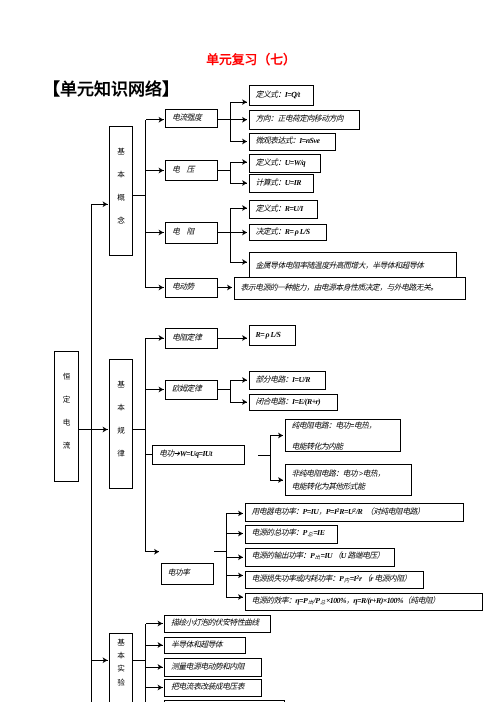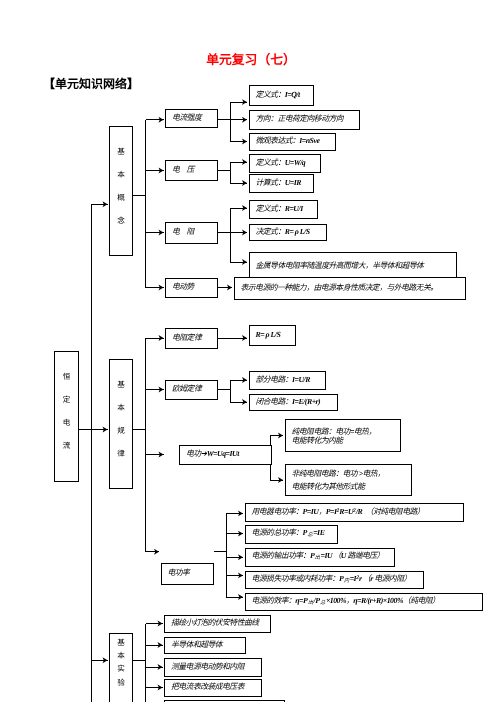--- a/index.html
+++ b/index.html
@@ -2,21 +2,21 @@
 <html lang="zh-CN"><head>
 <meta charset="utf-8">
 <title>单元复习（七）</title>
 <style>
   html,body{margin:0;padding:0;background:#ffffff;}
   body{width:496px;height:702px;overflow:hidden;
        font-family:"Liberation Serif",serif;-webkit-font-smoothing:antialiased;text-rendering:geometricPrecision;}
   #page{position:relative;width:496px;height:702px;background:#fff;}
   .title{position:absolute;left:3px;top:49px;width:496px;text-align:center;
          color:#ff0000;font-weight:bold;font-size:12.8px;letter-spacing:0px;}
-  .sechead{position:absolute;left:43px;top:74.5px;font-weight:bold;font-size:12px;color:#000;letter-spacing:0px;}
+  .sechead{position:absolute;left:43px;top:74.5px;font-weight:bold;font-size:17px;color:#000;letter-spacing:0px;}
   svg.wires{position:absolute;left:0;top:0;width:496px;height:702px;}
   .bx{position:absolute;box-sizing:border-box;border:1px solid #000;background:#fff;
       font-size:7.8px;letter-spacing:-0.5px;color:#000;line-height:1.15;display:flex;align-items:center;}
   .bx .t{padding-left:6px;padding-right:2px;width:100%;font-style:italic;}
   .vt{position:absolute;box-sizing:border-box;border:1px solid #000;background:#fff;
       font-size:7.6px;color:#000;text-align:center;padding-top:12.5px;line-height:23.3px;}
   .vt span{display:block;}
   .bx sub{font-size:0.66em;vertical-align:-0.16em;font-weight:normal;letter-spacing:0;margin:0 0.6px;}
   .bx sup{font-size:0.72em;vertical-align:0.42em;font-weight:bold;letter-spacing:0;}
 </style>
@@ -196,25 +196,25 @@
       </div>
       <div class="bx" style="left: 165px; top: 379.5px; width: 52.5px; height: 20.5px;">
         <div class="t">欧姆定律</div>
       </div>
       <div class="bx" style="left: 248.5px; top: 370.5px; width: 77.5px; height: 19px;">
         <div class="t">部分电路：<b>I=U/R</b></div>
       </div>
       <div class="bx" style="left: 248.5px; top: 393.5px; width: 89.5px; height: 17.5px;">
         <div class="t">闭合电路：<b>I=E/(R+r)</b></div>
       </div>
-      <div class="bx" style="left: 179px; top: 444.5px; width: 92.5px; height: 20.5px;">
+      <div class="bx" style="left: 152px; top: 444.5px; width: 92.5px; height: 20.5px;">
         <div class="t">电功➔<b>W=Uq=IUt</b></div>
       </div>
       <div class="bx" style="left: 284.5px; top: 419px; width: 116.5px; height: 32.5px;">
-        <div class="t" style="white-space: pre-line; line-height: 9px; padding-top: 1.5px;">纯电阻电路：电功<b>=</b>电热，
+        <div class="t" style="white-space: pre-line; line-height: 21px; padding-top: 1.5px;">纯电阻电路：电功<b>=</b>电热，
 电能转化为内能</div>
       </div>
       <div class="bx" style="left: 284.5px; top: 463.5px; width: 127.5px; height: 32.5px;">
         <div class="t" style="white-space: pre-line; line-height: 12.4px; padding-top: 1.5px;">非纯电阻电路：电功 <b>&gt;</b>电热，
 电能转化为其他形式能</div>
       </div>
       <div class="bx" style="left: 160.5px; top: 541px; width: 53px; height: 21.5px; margin-top: 22px;">
         <div class="t">电功率</div>
       </div>
       <div class="bx" style="left: 244.5px; top: 502.5px; width: 219.5px; height: 19.5px;">

